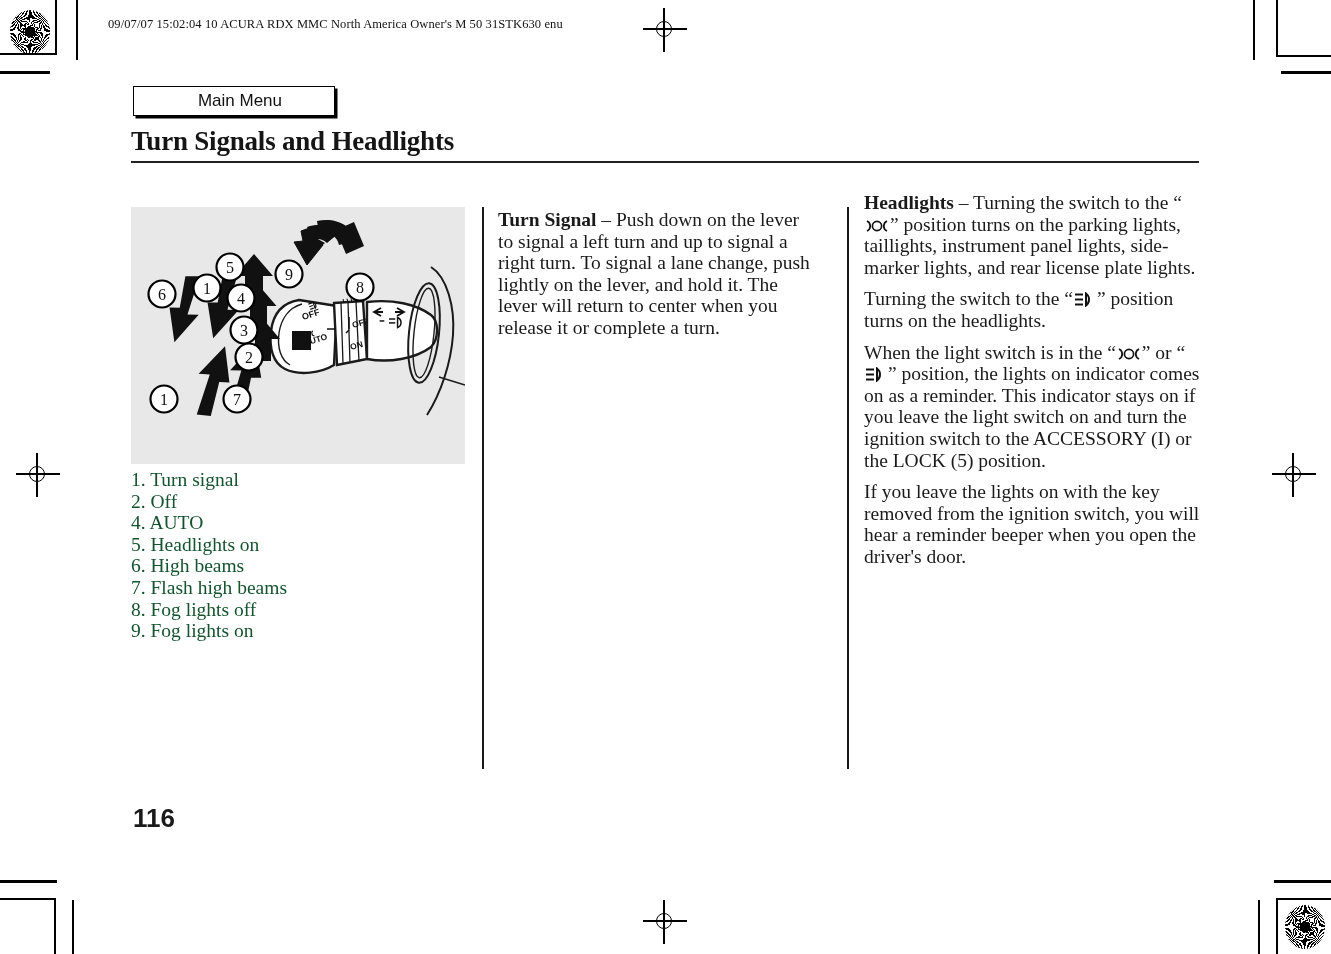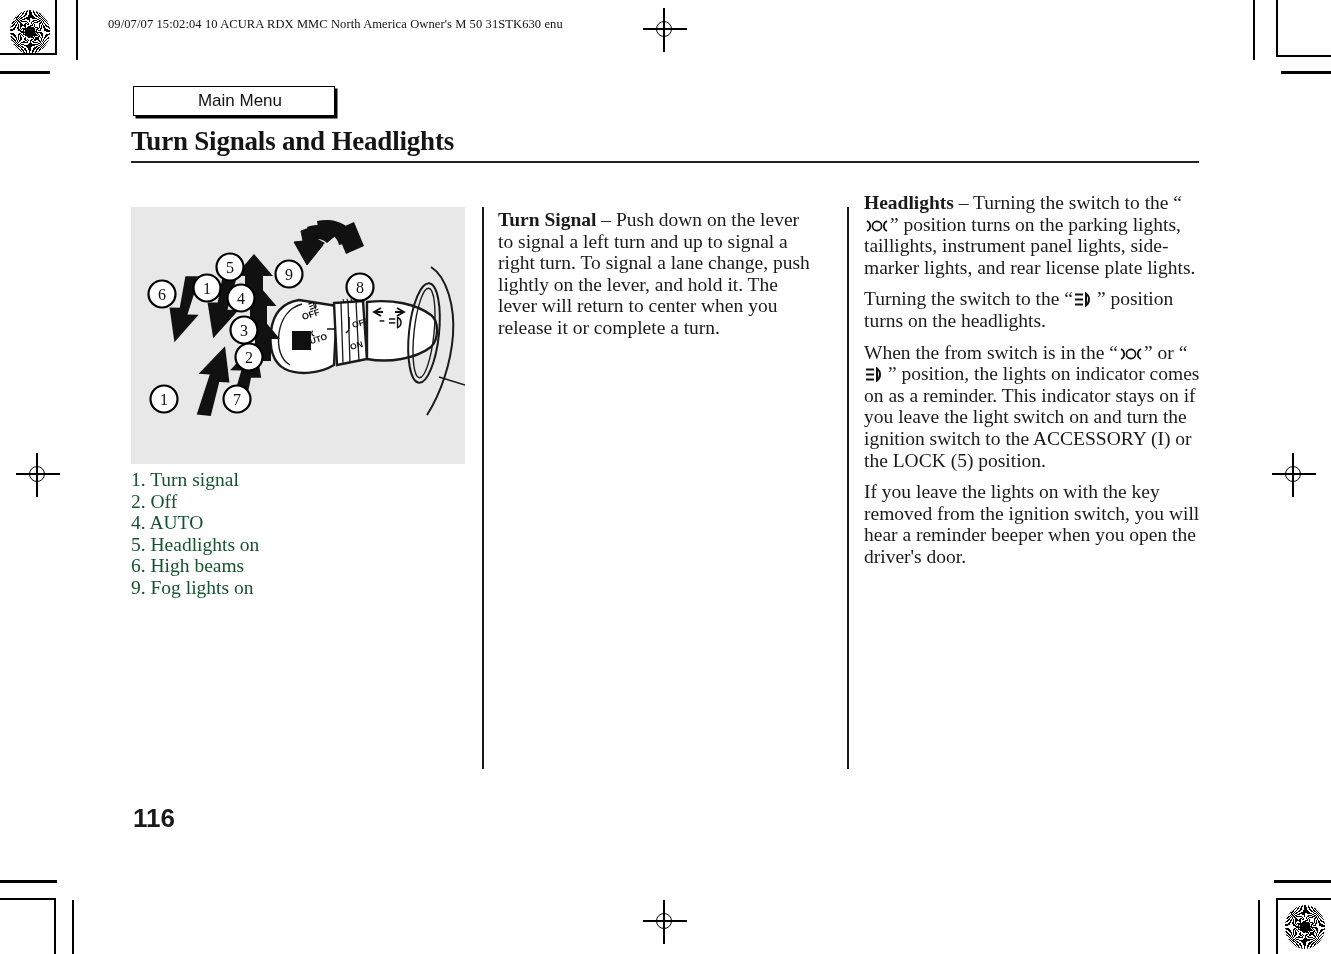--- a/index.html
+++ b/index.html
@@ -360,20 +360,22 @@
     </g>
   </svg>
 </div>
 
 <div class="legend">
   <div class="legend-item">1. Turn signal</div>
   <div class="legend-item">2. Off</div>
   <div class="legend-item">4. AUTO</div>
   <div class="legend-item">5. Headlights on</div>
   <div class="legend-item">6. High beams</div>
+  <div class="legend-item">7. Flash high beams</div>
+  <div class="legend-item">8. Fog lights off</div>
   <div class="legend-item">9. Fog lights on</div>
 </div>
 
 <div class="bodycol col-mid">
   <p>
     <b>Turn Signal</b>
     <span class="dash">–</span>
     <span>Push down on the lever to signal a left turn and up to signal a right turn. To signal a lane change, push lightly on the lever, and hold it. The lever will return to center when you release it or complete a turn.</span>
   </p>
 </div>
@@ -394,21 +396,21 @@
     <span>Turning the switch to the “</span><span class="sym"><svg width="24" height="15" viewBox="0 0 24 15">
           <g stroke="#111" stroke-width="2" fill="none">
             <path d="M2 2.5 h8"></path>
             <path d="M2 7.5 h8"></path>
             <path d="M2 12.5 h8"></path>
             <path d="M13 1.5 a7.5 7.5 0 0 1 0 12 z"></path>
           </g>
         </svg></span><span>” position turns on the headlights.</span>
   </p>
   <p>
-    <span>When the from switch is in the “</span><span class="sym"><svg width="26" height="14" viewBox="0 0 26 14">
+    <span>When the light switch is in the “</span><span class="sym"><svg width="26" height="14" viewBox="0 0 26 14">
           <g stroke="#111" stroke-width="1.7" fill="none">
             <path d="M3 2 a5.5 5.5 0 0 1 0 10"></path>
             <circle cx="13" cy="7" r="4.6"></circle>
             <path d="M23 2 a5.5 5.5 0 0 0 0 10"></path>
           </g>
         </svg></span><span>” or “</span><span class="sym"><svg width="24" height="15" viewBox="0 0 24 15">
           <g stroke="#111" stroke-width="2" fill="none">
             <path d="M2 2.5 h8"></path>
             <path d="M2 7.5 h8"></path>
             <path d="M2 12.5 h8"></path>

